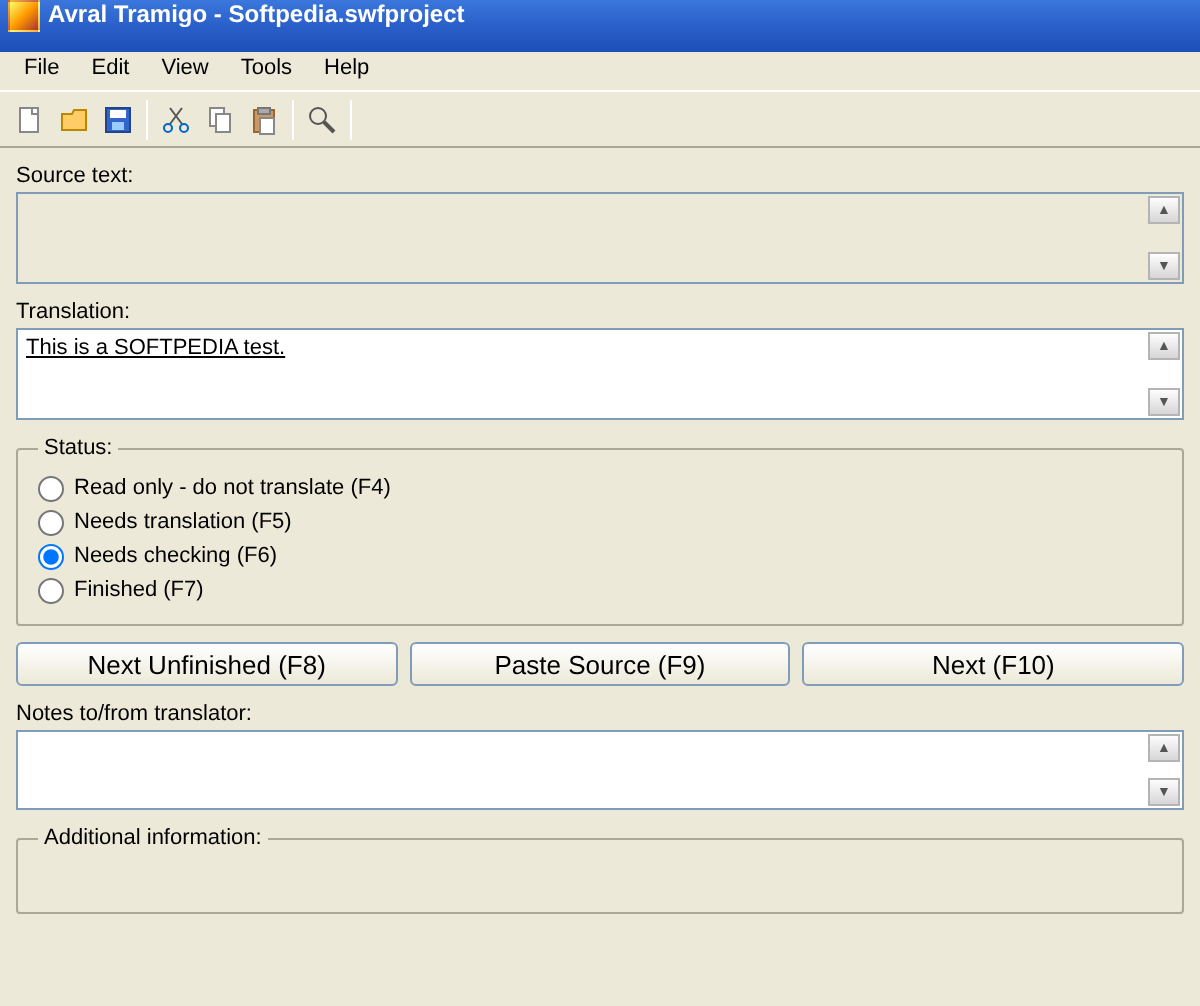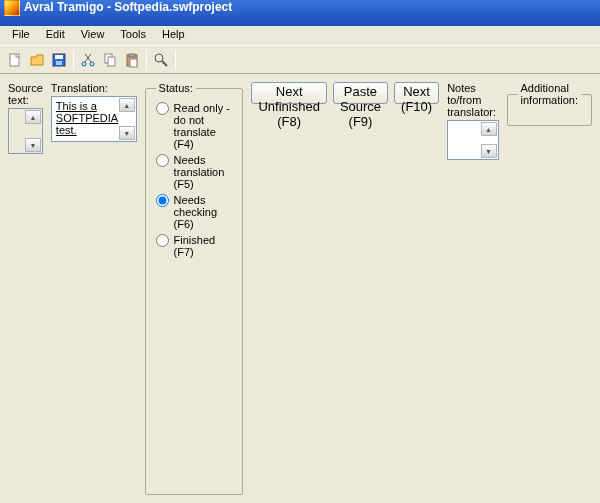--- a/index.html
+++ b/index.html
@@ -113,20 +113,21 @@
     border-radius:2px;
     position:relative;
   }
   .hscroll .thumb::after{
     content:"| | |";position:absolute;left:50%;top:50%;
     transform:translate(-50%,-50%);font-size:7px;color:#6b8bc2;
   }
   .right-pane {
     flex:1;
     display:flex;
+    flex-direction:column;
     gap:8px;
   }
   .field-label { margin-bottom:2px;}
   .textarea-box {
     background:#ece9d8;
     border:1px solid #7f9db9;
     height:46px;
     position:relative;
     padding:3px 18px 3px 4px;
     font-size:11px;

